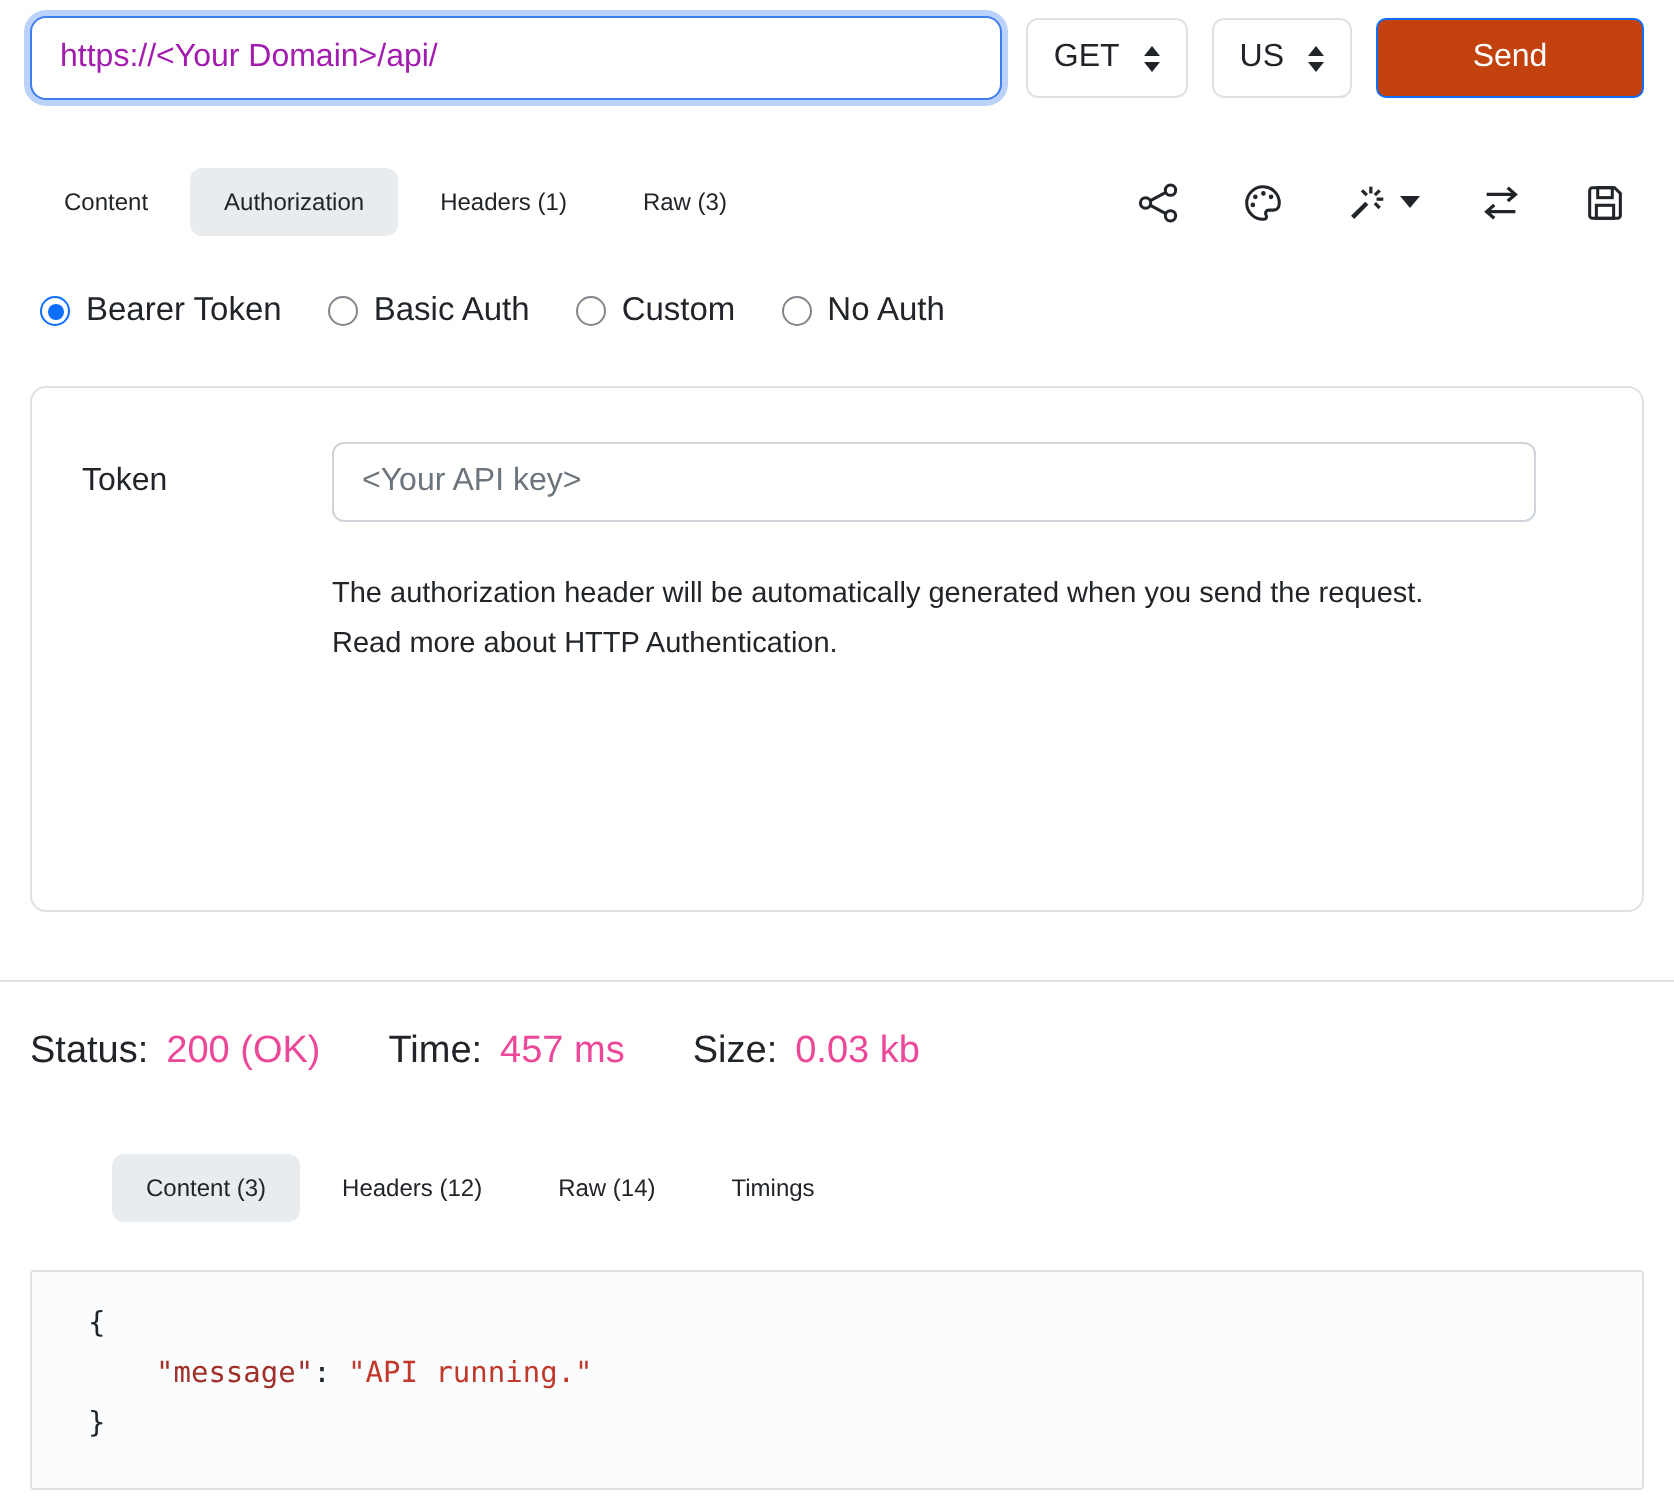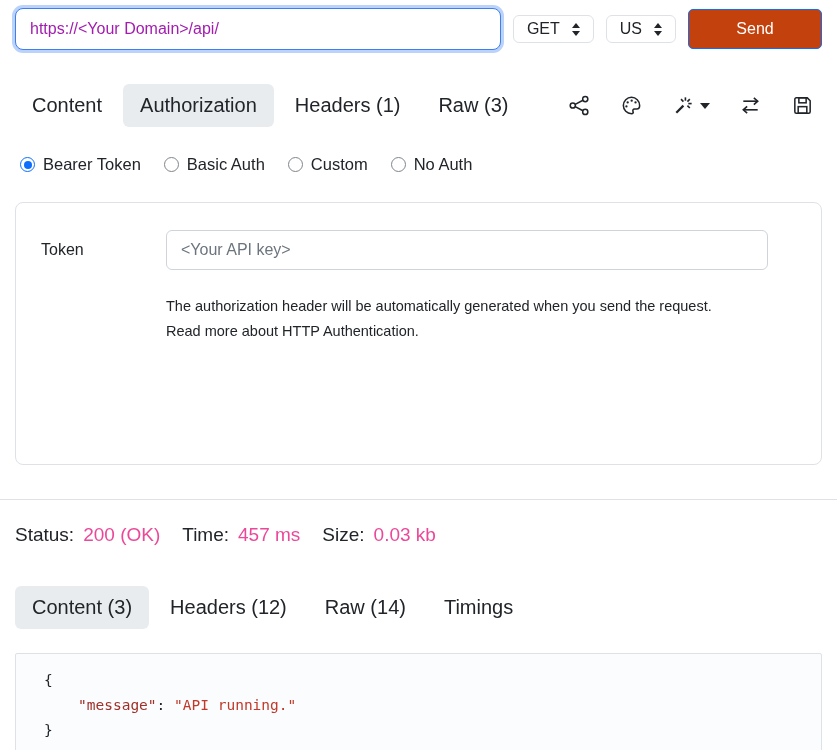--- a/index.html
+++ b/index.html
@@ -9,37 +9,37 @@
   
   .topbar { display: flex; align-items: center; gap: 12px; padding: 8px 15px 0 15px; }
   .url-input {
     flex: 1; height: 42px; border: 1px solid #3d7ef0; border-radius: 8px;
     padding: 0 14px; font-size: 16px; font-family: "Liberation Sans", sans-serif;
     color: #a21caf; outline: none;
     box-shadow: 0 0 0 3px rgba(61,126,240,.35);
   }
   .url-input::placeholder { color: #6c757d; }
   .select-box {
-    display: flex; align-items: center; gap: 12px; height: 28px;
+    display: flex; align-items: center; gap: 12px; height: 40px;
     border: 1px solid #dee2e6; border-radius: 6px; background: #fff;
     padding: 0 13px; font-size: 16px; cursor: pointer; flex: 0 0 auto;
   }
   .updown { display: flex; flex-direction: column; align-items: center; }
   .tri-up { width: 0; height: 0; border-left: 4px solid transparent; border-right: 4px solid transparent; border-bottom: 5px solid #212529; margin-bottom: 3px; }
   .tri-down { width: 0; height: 0; border-left: 4px solid transparent; border-right: 4px solid transparent; border-top: 5px solid #212529; }
   .send-btn {
     flex: 0 0 134px; height: 40px; background: #c2410c; border: 1px solid #0d6efd;
     color: #fff; font-size: 16px; border-radius: 5px; cursor: pointer;
     font-family: "Liberation Sans", sans-serif;
   }
 
   
   .tabs-row { display: flex; align-items: center; gap: 4px; padding: 34px 15px 0 15px; }
-  .tabs-row.response { padding-top: 40px; }
-  .tab { padding: 10px 17px; font-size: 20px; color: #212529; border-radius: 6px; cursor: pointer; white-space: nowrap; }
+  .tabs-row.response { padding-top: 40px; margin-left: 41px; }
+  .tab { padding: 10px 17px; font-size: 12px; color: #212529; border-radius: 6px; cursor: pointer; white-space: nowrap; }
   .tab.active { background: #e9ecef; }
   .icon-group { margin-left: auto; display: flex; align-items: center; gap: 29px; padding-right: 8px; }
   .tool-icon { display: inline-flex; align-items: center; cursor: pointer; color: #212529; }
   .tool-icon svg { display: block; }
   .caret { width: 0; height: 0; border-left: 5px solid transparent; border-right: 5px solid transparent; border-top: 6px solid #212529; margin-left: 5px; }
 
   
   .radio-row { display: flex; align-items: center; gap: 23px; padding: 28px 15px 0 20px; }
   .radio-item { display: flex; align-items: center; gap: 8px; cursor: pointer; font-size: 16.5px; }
   .radio-circle { width: 15px; height: 15px; border-radius: 50%; border: 1px solid #80868b; background: #fff; position: relative; flex: 0 0 auto; }
@@ -54,21 +54,21 @@
     flex: 1; height: 40px; border: 1px solid #ced4da; border-radius: 6px;
     padding: 4px 14px; font-size: 16px; color: #212529; margin-right: 28px; outline: none;
     font-family: "Liberation Sans", sans-serif;
   }
   .token-input::placeholder { color: #6c757d; }
   .help-text { margin: 24px 55px 0 125px; font-size: 14.5px; line-height: 1.75; color: #212529; }
 
   .divider { border: none; border-top: 1px solid #dee2e6; margin: 34px 0 0 0; }
 
   
-  .status-row { display: flex; align-items: center; gap: 22px; padding: 24px 15px 0 15px; font-size: 19px; }
+  .status-row { display: flex; align-items: center; gap: 34px; padding: 24px 15px 0 15px; font-size: 19px; }
   .status-pair { display: flex; align-items: baseline; gap: 9px; }
   .status-value { color: #ec4899; font-weight: 400; }
 
   
   .code-block {
     margin: 24px 15px 0 15px; border: 1px solid #dee2e6; background: #fbfcfd;
     border-radius: 2px; padding: 14px 0; height: 110px;
     font-family: "DejaVu Sans Mono", "Liberation Mono", monospace;
     font-size: 14.5px; line-height: 1.72; color: #212529;
   }

